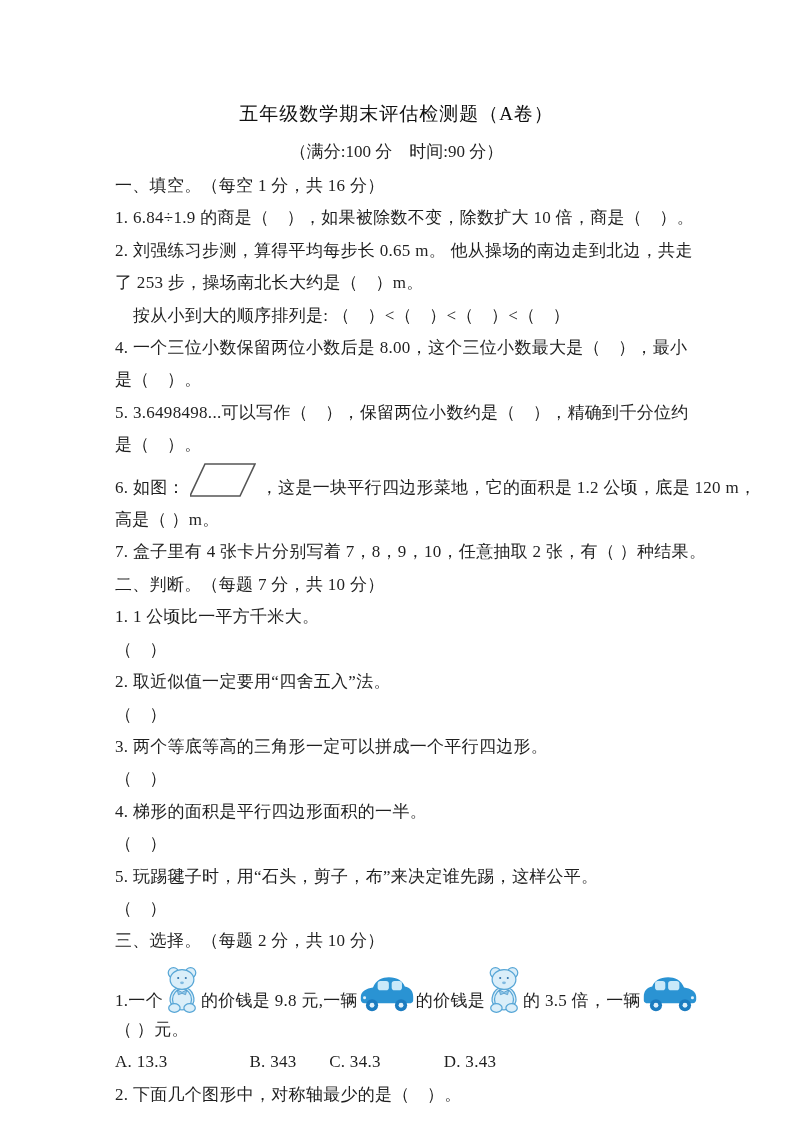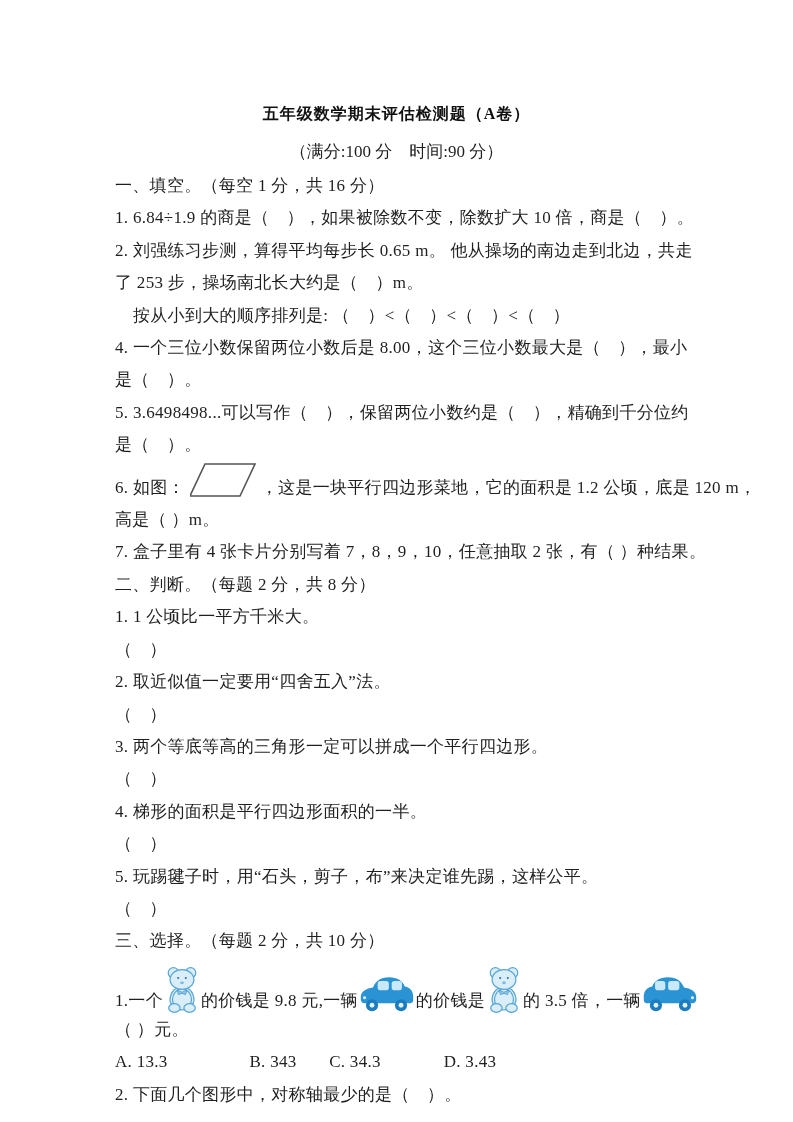--- a/index.html
+++ b/index.html
@@ -7,22 +7,22 @@
     position:relative;
     width:793px;height:1122px;
     background:#ffffff;
     font-family:"Liberation Serif","DejaVu Serif",serif;
     color:#1f1f1f;
     overflow:hidden;
   }
   .title{
     margin:98px 0 0 0;
     text-align:center;
-    font-size:16px;
-    font-weight:bold;
+    font-size:19px;
+    font-weight:normal;
     letter-spacing:1px;
     line-height:32px;
     color:#111;
   }
   .subtitle{
     margin-top:8px;
     text-align:center;
     font-size:17px;
     line-height:28px;
   }
@@ -79,21 +79,21 @@
     <div class="line">是（　）。</div>
 
     <div class="line">
       <span>6. 如图：</span><svg class="para-svg" width="66" height="36" viewBox="0 0 66 36">
           <polygon points="15,2 65,2 50,34 0,34" fill="none" stroke-width="1.6" stroke="#555555"></polygon>
         </svg><span>，这是一块平行四边形菜地，它的面积是 1.2 公顷，底是 120 m，</span>
     </div>
     <div class="line">高是（ ）m。</div>
     <div class="line">7. 盒子里有 4 张卡片分别写着 7，8，9，10，任意抽取 2 张，有（ ）种结果。</div>
 
-    <div class="line">二、判断。（每题 2 分，共 8 分）</div>
+    <div class="line">二、判断。（每题 7 分，共 10 分）</div>
     <div class="line tf">
       <span>1. 1 公顷比一平方千米大。</span>
       <span>（　）</span>
     </div>
     <div class="line tf">
       <span>2. 取近似值一定要用“四舍五入”法。</span>
       <span>（　）</span>
     </div>
     <div class="line tf">
       <span>3. 两个等底等高的三角形一定可以拼成一个平行四边形。</span>

